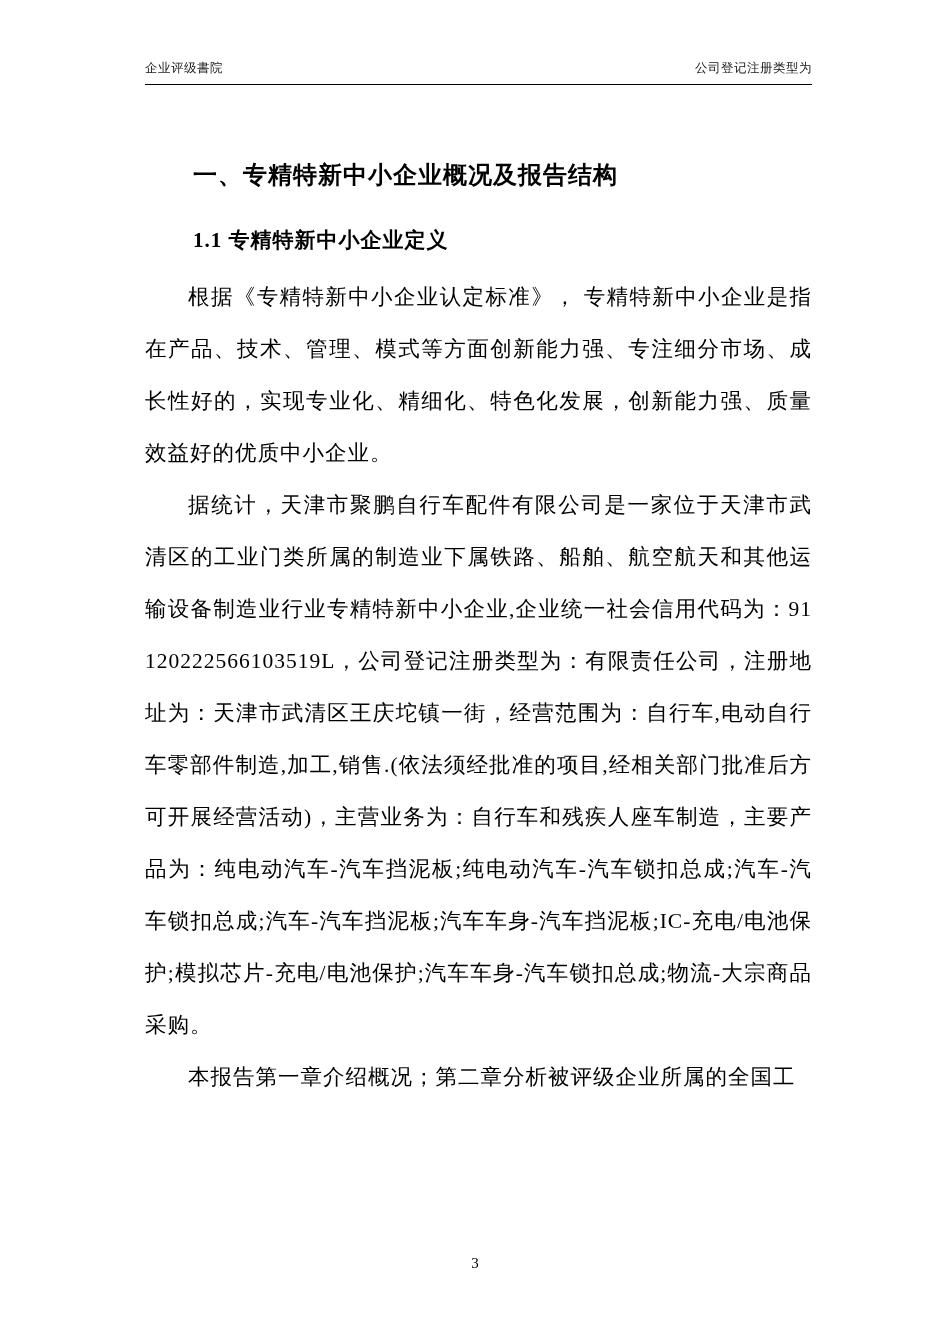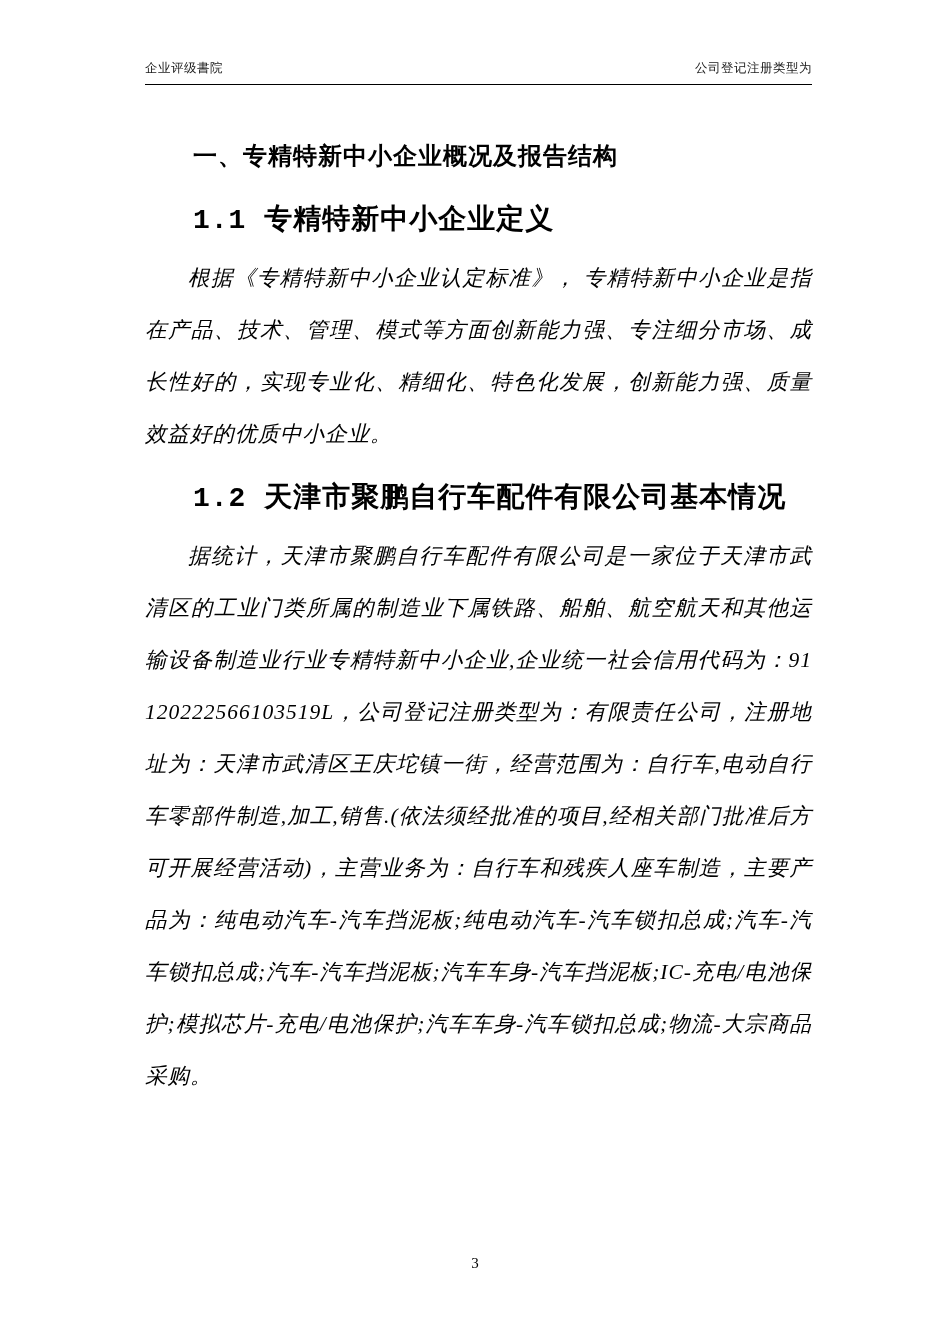--- a/index.html
+++ b/index.html
@@ -29,47 +29,45 @@
     align-items: flex-end;
     font-family: "Liberation Sans", sans-serif;
     font-size: 12.5px;
     color: #1a1a1a;
     padding-bottom: 7px;
     border-bottom: 1.5px solid #000000;
     letter-spacing: 0.5px;
   }
   .content {
     position: absolute;
-    top: 120px;
+    top: 139px;
     left: 145px;
     width: 667px;
   }
   .main-title {
     font-size: 24px;
     font-weight: bold;
     margin: 18px 0 30px 48px;
     line-height: 36px;
     letter-spacing: 1px;
   }
   .section-title {
-    font-size: 28px;
+    font-size: 21px;
     font-weight: bold;
     margin: 22px 0 14px 48px;
     line-height: 34px;
     letter-spacing: 1px;
-    font-family: Liberation Mono, monospace;
   }
   .para {
     font-size: 21.5px;
     line-height: 52px;
     text-align: justify;
     text-indent: 2em;
     letter-spacing: 1px;
     word-break: break-all;
-    font-style: italic;
   }
   .footer {
     position: absolute;
     bottom: 72px;
     left: 0;
     width: 950px;
     text-align: center;
     font-size: 15px;
     font-family: "Liberation Serif", serif;
     color: #000000;
@@ -86,25 +84,25 @@
   </div>
 
   <div class="content">
 
     <h1 class="main-title">一、专精特新中小企业概况及报告结构</h1>
 
     <h2 class="section-title">1.1 专精特新中小企业定义</h2>
 
     <p class="para">根据《专精特新中小企业认定标准》， 专精特新中小企业是指在产品、技术、管理、模式等方面创新能力强、专注细分市场、成长性好的，实现专业化、精细化、特色化发展，创新能力强、质量效益好的优质中小企业。</p>
 
-    <h2 class="section-title">1.2 天津市聚鹏自行车配件有限公司基本情况</h2>
 
     <p class="para">据统计，天津市聚鹏自行车配件有限公司是一家位于天津市武清区的工业门类所属的制造业下属铁路、船舶、航空航天和其他运输设备制造业行业专精特新中小企业,企业统一社会信用代码为：91120222566103519L，公司登记注册类型为：有限责任公司，注册地址为：天津市武清区王庆坨镇一街，经营范围为：自行车,电动自行车零部件制造,加工,销售.(依法须经批准的项目,经相关部门批准后方可开展经营活动)，主营业务为：自行车和残疾人座车制造，主要产品为：纯电动汽车-汽车挡泥板;纯电动汽车-汽车锁扣总成;汽车-汽车锁扣总成;汽车-汽车挡泥板;汽车车身-汽车挡泥板;IC-充电/电池保护;模拟芯片-充电/电池保护;汽车车身-汽车锁扣总成;物流-大宗商品采购。</p>
 
 
+    <p class="para">本报告第一章介绍概况；第二章分析被评级企业所属的全国工</p>
 
   </div>
 
   <div class="footer">
     <span>3</span>
   </div>
 
 </div>
 
 </body></html>

